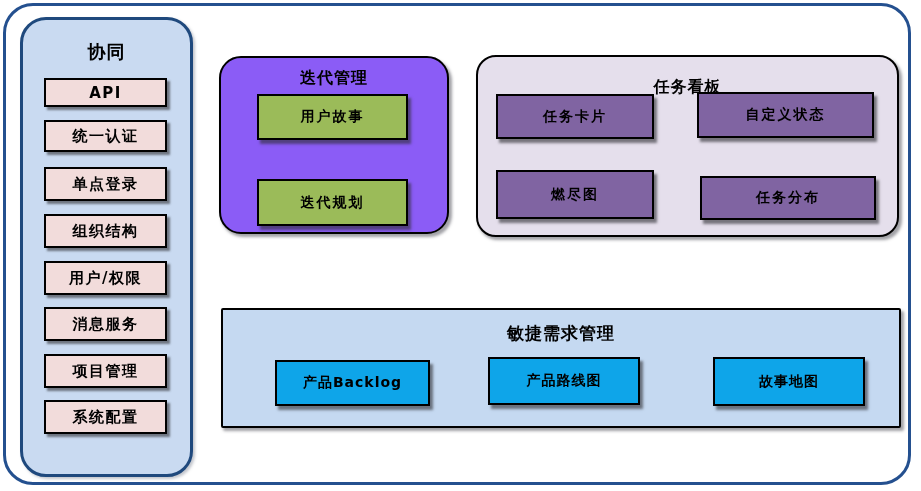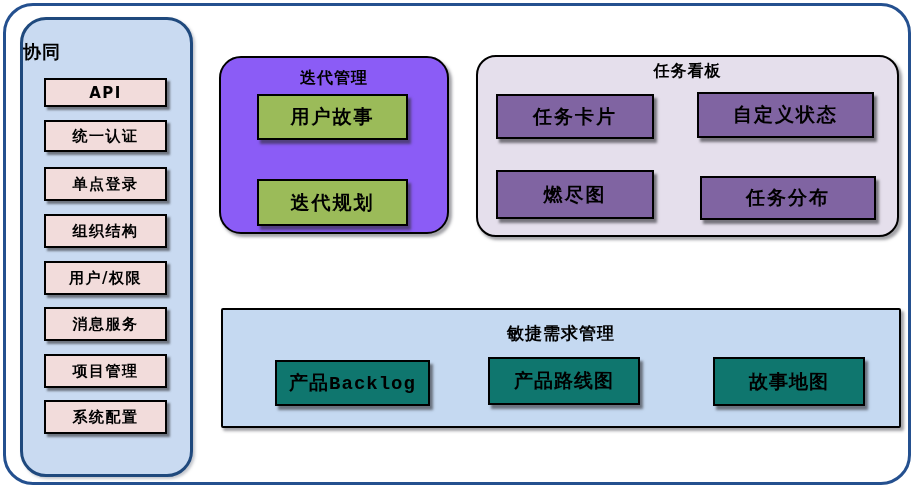--- a/index.html
+++ b/index.html
@@ -12,21 +12,21 @@
     position:absolute;left:3px;top:3px;width:908px;height:482px;
     box-sizing:border-box;border:3px solid #24508F;border-radius:30px;
     background:#ffffff;
   }
   .sidebar{
     position:absolute;left:14px;top:11px;width:173px;height:460px;
     box-sizing:border-box;border:3px solid #1F497D;border-radius:26px;
     background:#C9DAF1;box-shadow:2px 2px 3px rgba(80,90,110,0.35);
   }
   .sidebar-title{
-    position:absolute;left:0;top:20px;width:100%;text-align:left;
+    position:absolute;left:0;top:20px;width:100%;text-align:center;
     font-size:18px;font-weight:bold;color:#000;letter-spacing:1px;
   }
   .pill{
     position:absolute;left:21px;width:123px;box-sizing:border-box;
     background:#F2DCDB;border:2.5px solid #000;
     box-shadow:2.5px 3px 2px rgba(50,50,55,0.6);
     display:flex;align-items:center;justify-content:center;
     font-size:15px;font-weight:bold;color:#000;letter-spacing:1.5px;
   }
   .panel{
@@ -37,25 +37,25 @@
   .panel.purple{left:470px;top:49px;width:423px;height:182px;background:#E5DFEC;border-radius:20px;}
   .panel.blue{left:215px;top:302px;width:680px;height:120px;background:#C5D9F1;border-radius:2px;}
   .panel-title{
     position:absolute;left:0;width:100%;text-align:center;
     font-size:16px;font-weight:bold;color:#000;letter-spacing:1px;
   }
   .box{
     position:absolute;box-sizing:border-box;border:2.5px solid #000;
     box-shadow:3px 3.5px 2.5px rgba(45,45,50,0.6);
     display:flex;align-items:center;justify-content:center;
-    font-size:19px;font-weight:bold;color:#000;letter-spacing:2px;
+    font-size:14px;font-weight:bold;color:#000;letter-spacing:2px;
   }
   .box.green{background:#9BBB59;}
   .box.purple{background:#8064A2;}
-  .box.blue{background:#0f766e;letter-spacing:1px;font-family:Liberation Mono, monospace;}
+  .box.blue{background:#0ea5e9;letter-spacing:1px;}
 </style>
 </head>
 <body>
 
 <div class="frame">
 
   <div class="sidebar">
     <div class="sidebar-title">协同</div>
     <div class="pill" style="top:58px;height:29px;">API</div>
     <div class="pill" style="top:100px;height:32px;">统一认证</div>
@@ -67,21 +67,21 @@
     <div class="pill" style="top:380px;height:34px;">系统配置</div>
   </div>
 
   <div class="panel green">
     <div class="panel-title" style="top:10px;">迭代管理</div>
     <div class="box green" style="left:36px;top:36px;width:151px;height:46px;">用户故事</div>
     <div class="box green" style="left:36px;top:97px;width:151px;height:47px;margin-top:24px;">迭代规划</div>
   </div>
 
   <div class="panel purple">
-    <div class="panel-title" style="top:4px;">任务看板</div>
+    <div class="panel-title" style="top:20px;">任务看板</div>
     <div class="box purple" style="left:18px;top:37px;width:158px;height:45px;">任务卡片</div>
     <div class="box purple" style="left:219px;top:35px;width:177px;height:46px;">自定义状态</div>
     <div class="box purple" style="left:18px;top:113px;width:158px;height:49px;">燃尽图</div>
     <div class="box purple" style="left:222px;top:119px;width:176px;height:44px;">任务分布</div>
   </div>
 
   <div class="panel blue">
     <div class="panel-title" style="top:12px;font-size:17px;">敏捷需求管理</div>
     <div class="box blue" style="left:52px;top:50px;width:155px;height:46px;">产品Backlog</div>
     <div class="box blue" style="left:265px;top:47px;width:152px;height:48px;">产品路线图</div>

